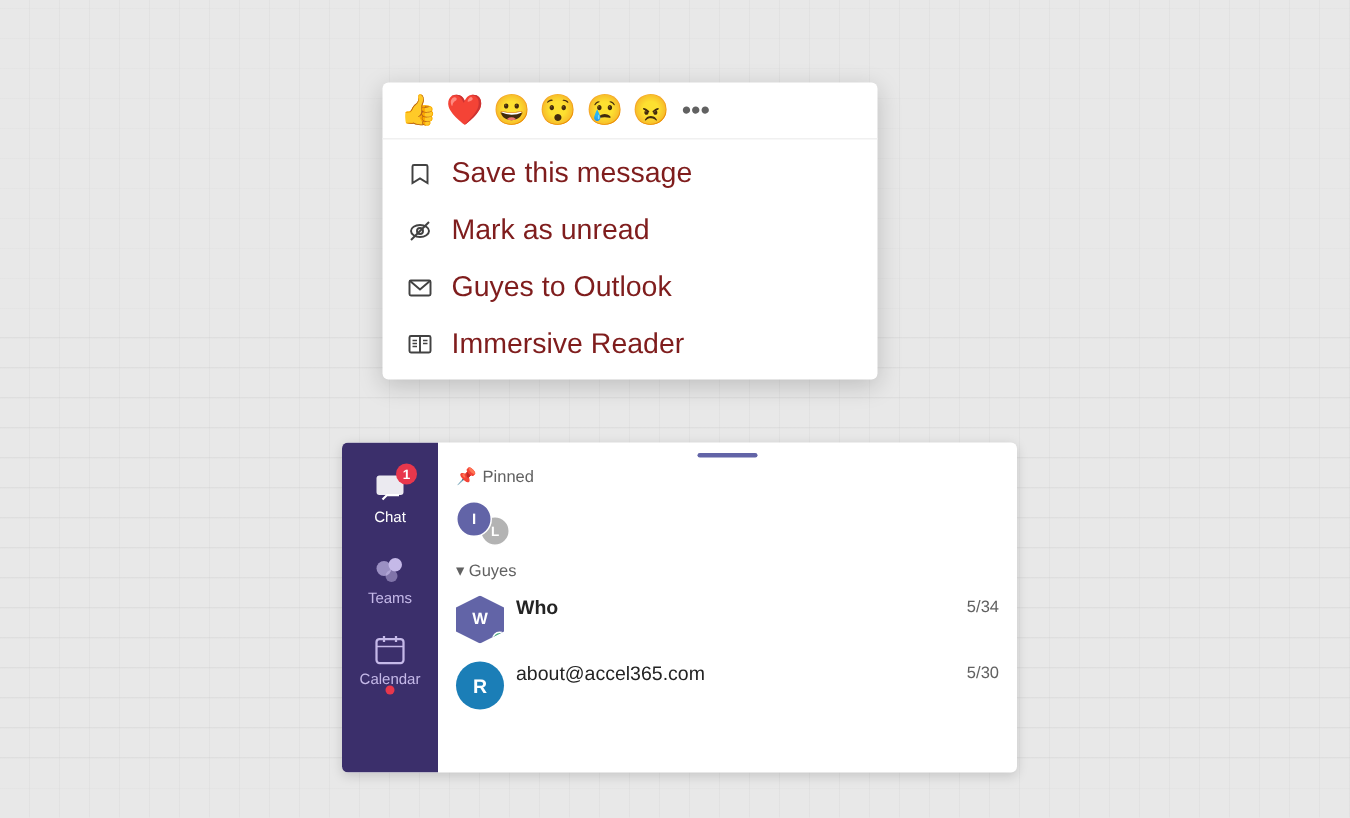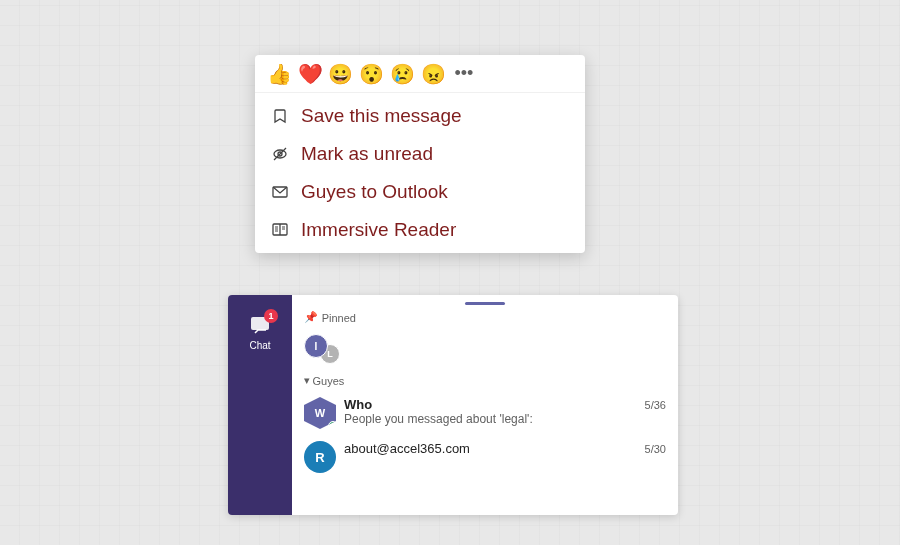--- a/index.html
+++ b/index.html
@@ -393,21 +393,43 @@
       <div class="icon-wrap">
         <svg width="22" height="22" viewBox="0 0 22 22" fill="none">
           <rect x="2" y="3" width="18" height="13" rx="2" fill="#fff" opacity="0.9"></rect>
           <path d="M6 19l3-3h8" stroke="#fff" stroke-width="1.5" fill="none"></path>
         </svg>
         <span class="badge">1</span>
       </div>
       <span class="sidebar-label">Chat</span>
     </div>
 
-
+    <div class="sidebar-item">
+      <div class="icon-wrap">
+        <svg width="22" height="22" viewBox="0 0 22 22" fill="none">
+          <rect x="2" y="6" width="10" height="10" rx="5" fill="#c5b9e8" opacity="0.7"></rect>
+          <rect x="10" y="4" width="9" height="9" rx="4.5" fill="#c5b9e8"></rect>
+          <rect x="8" y="12" width="8" height="8" rx="4" fill="#c5b9e8" opacity="0.5"></rect>
+        </svg>
+      </div>
+      <span class="sidebar-label">Teams</span>
+    </div>
+
+    <div class="sidebar-item">
+      <div class="icon-wrap">
+        <svg width="22" height="22" viewBox="0 0 22 22" fill="none">
+          <rect x="2" y="4" width="18" height="16" rx="2" stroke="#c5b9e8" stroke-width="1.5" fill="none"></rect>
+          <line x1="7" y1="2" x2="7" y2="6" stroke="#c5b9e8" stroke-width="1.5"></line>
+          <line x1="15" y1="2" x2="15" y2="6" stroke="#c5b9e8" stroke-width="1.5"></line>
+          <line x1="2" y1="9" x2="20" y2="9" stroke="#c5b9e8" stroke-width="1"></line>
+        </svg>
+      </div>
+      <span class="sidebar-label">Calendar</span>
+      <span class="sidebar-dot"></span>
+    </div>
 
   </div>
 
   <div class="chat-list">
 
     <div class="chat-list-header">
       <div class="header-bar"></div>
     </div>
 
     <div class="section-label">
@@ -432,23 +454,22 @@
     <div class="chat-item bold">
       <div class="avatar-wrap">
         <div class="avatar-hexagon">
           W
           <div class="avatar-hexagon-status"></div>
         </div>
       </div>
       <div class="chat-info">
         <div class="chat-name-row">
           <span class="chat-name">Who</span>
-          <span class="chat-date">5/36</span>
+          <span class="chat-date">5/34</span>
         </div>
-        <div class="chat-preview">People you messaged about 'legal':</div>
       </div>
     </div>
 
     <div class="chat-item">
       <div class="avatar-wrap">
         <div class="avatar blue">R</div>
       </div>
       <div class="chat-info">
         <div class="chat-name-row">
           <span class="chat-name">about@accel365.com</span>

